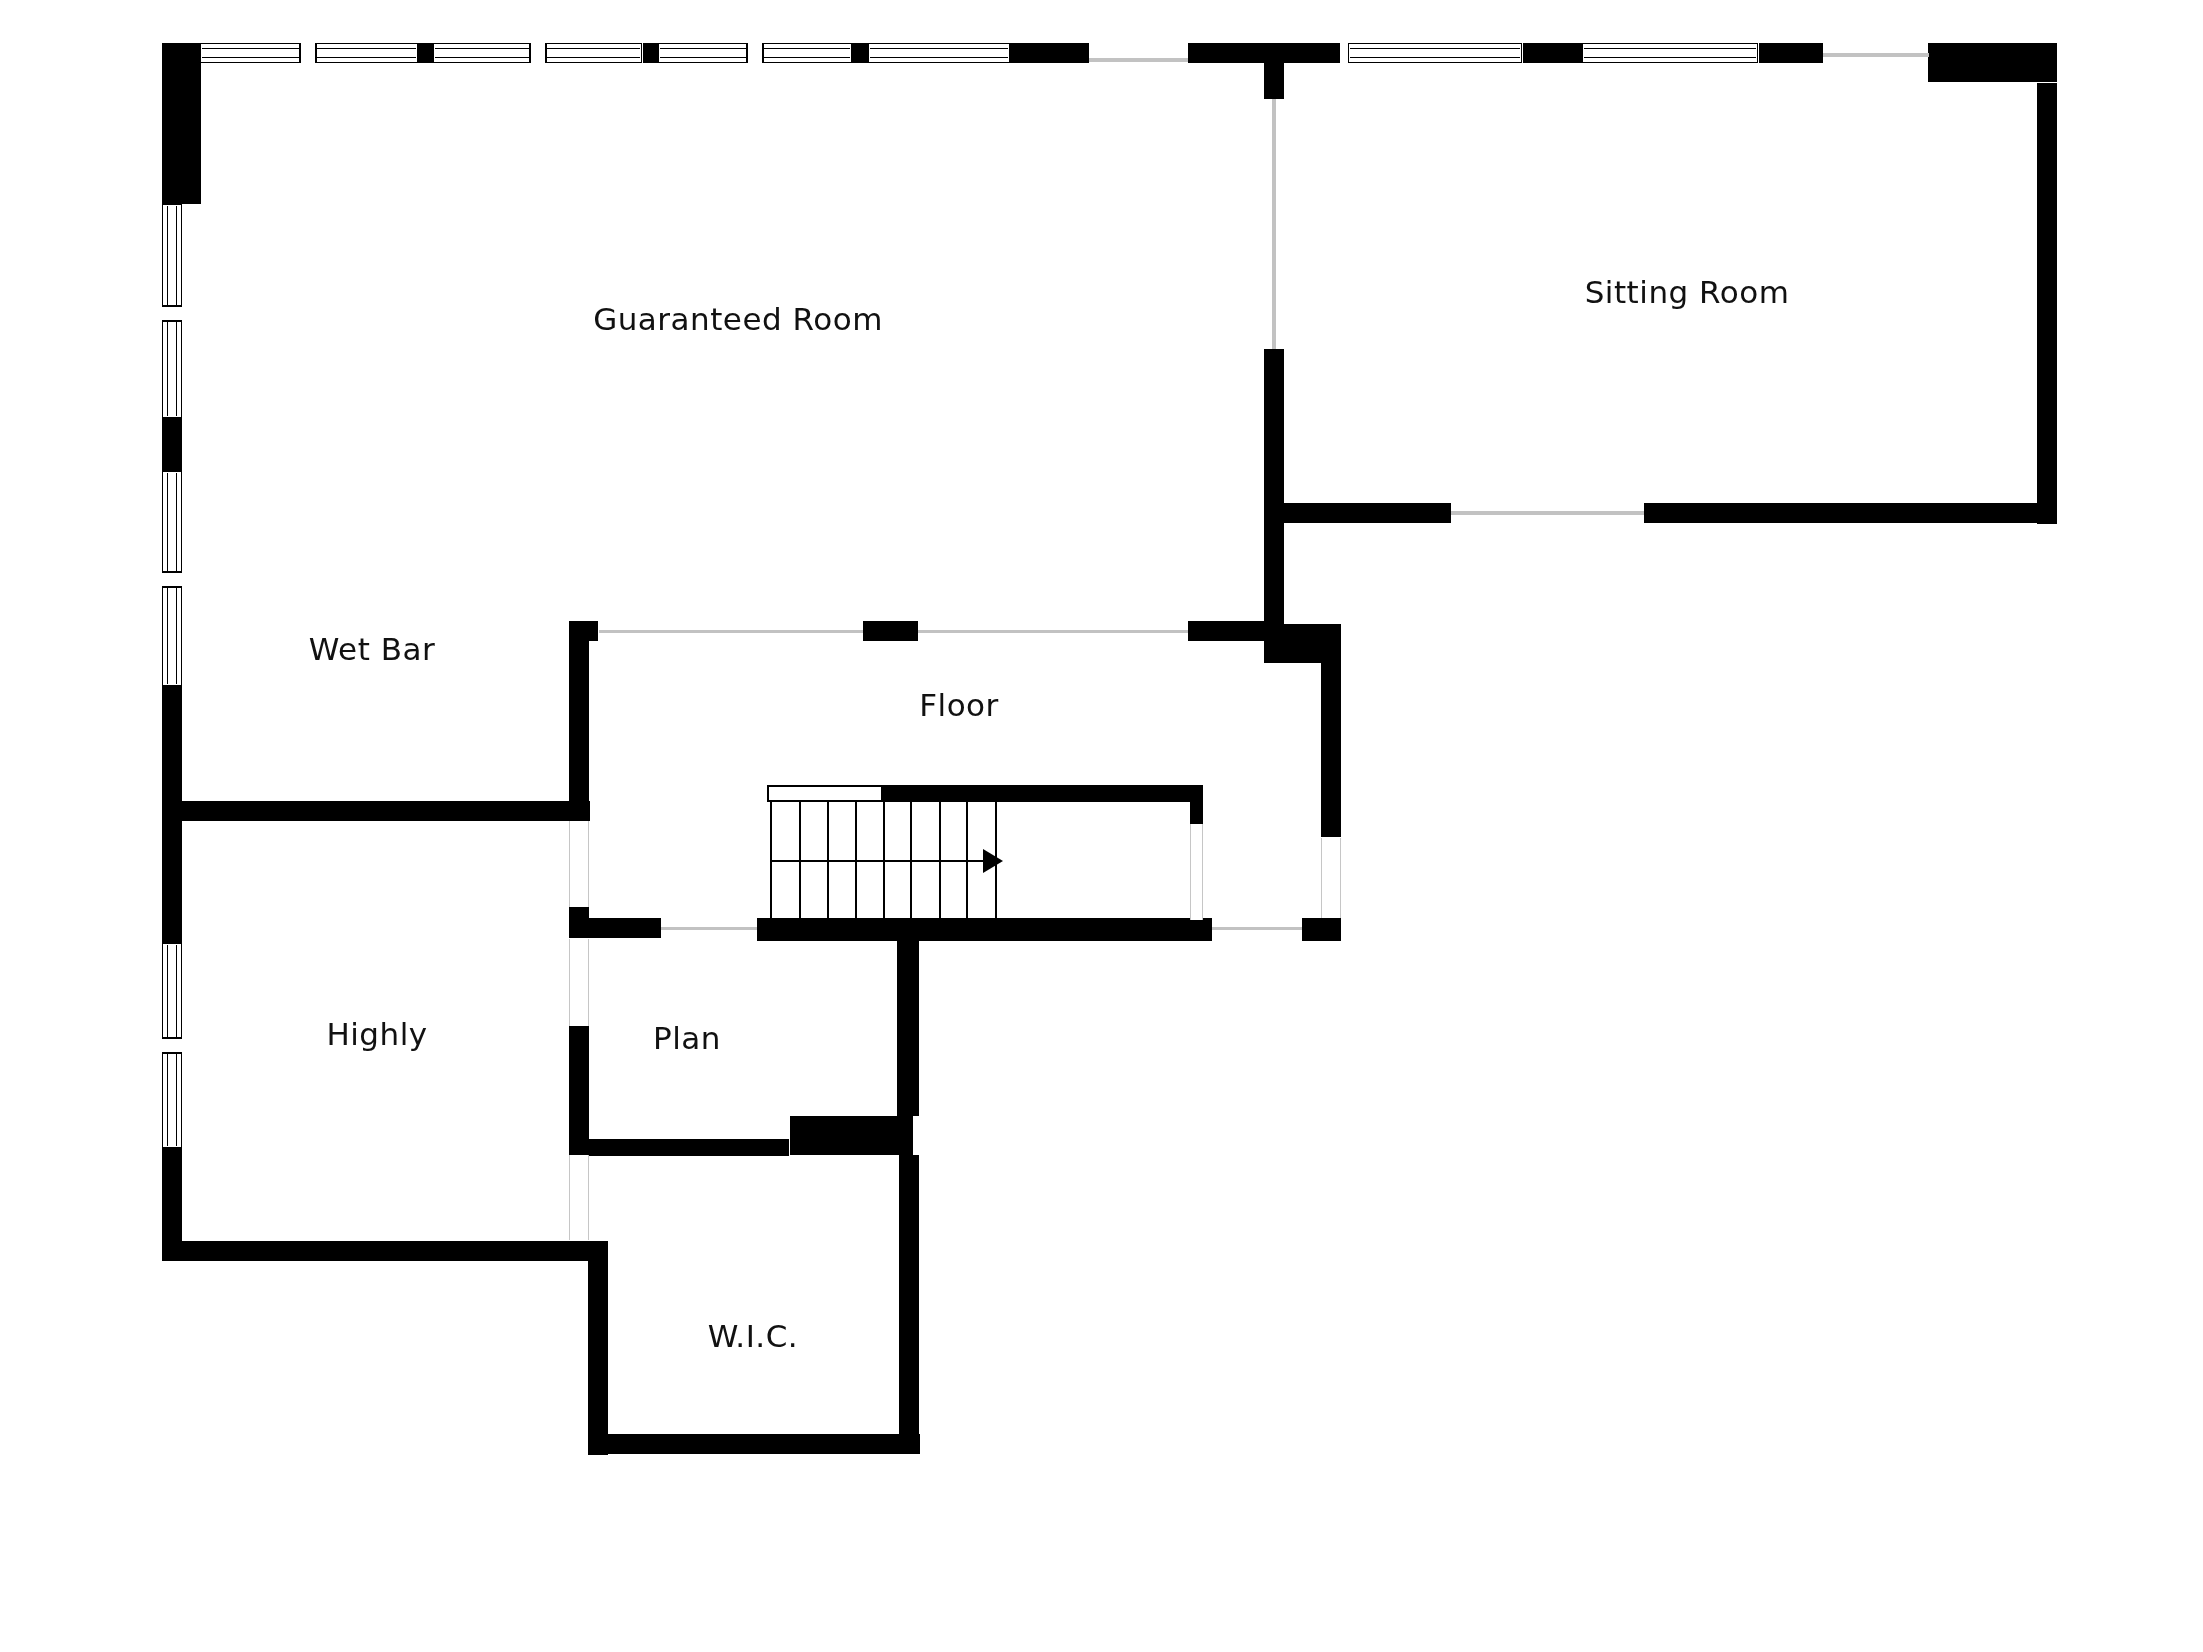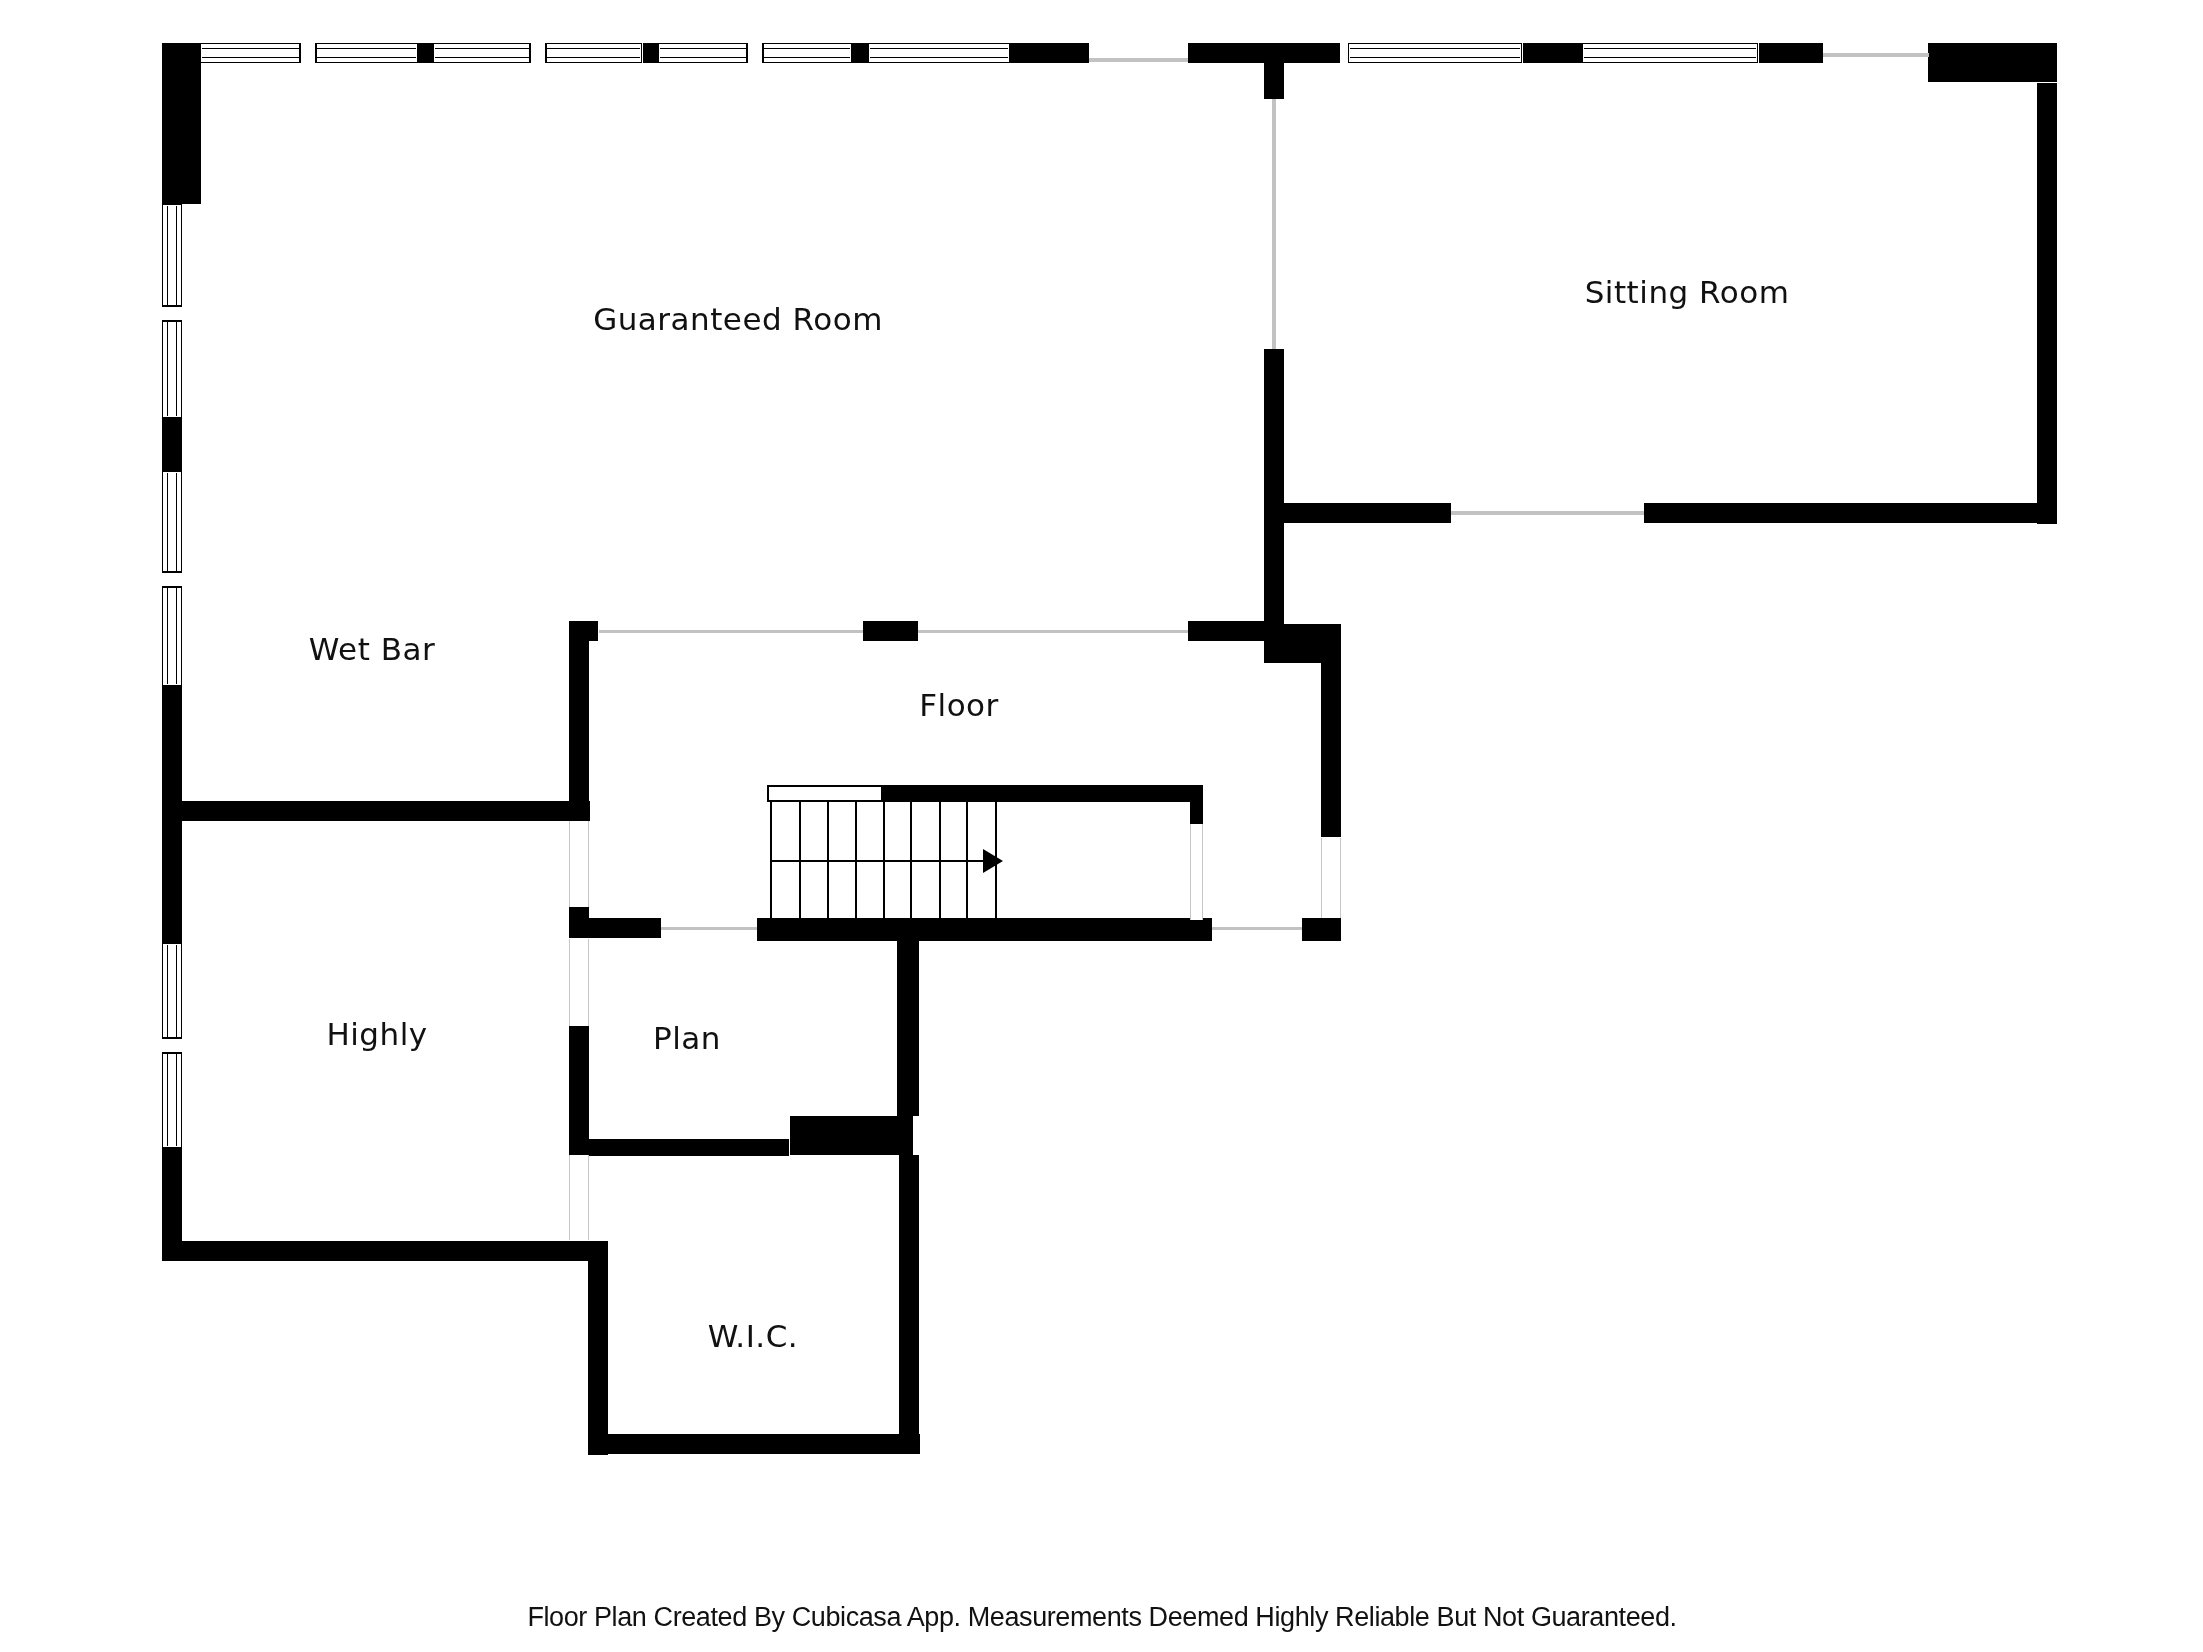--- a/index.html
+++ b/index.html
@@ -128,16 +128,15 @@
   <div class="r wl" style="left:899px;top:1155px;width:20px;height:299px;"></div>
 
   <div class="room-label" style="left:738px;top:319px;">Guaranteed Room</div>
   <div class="room-label" style="left:1687px;top:292px;">Sitting Room</div>
   <div class="room-label" style="left:372px;top:649px;">Wet Bar</div>
   <div class="room-label" style="left:959px;top:705px;">Floor</div>
   <div class="room-label" style="left:377px;top:1034px;">Highly</div>
   <div class="room-label" style="left:687px;top:1038px;">Plan</div>
   <div class="room-label" style="left:753px;top:1336px;">W.I.C.</div>
 
-  <div class="footer">Floor Plan Created By Cubicasa App. Measurements Deemed Highly Reliable But Not Guaranteed.</div>
 
 </div>
 
 
 </body></html>

